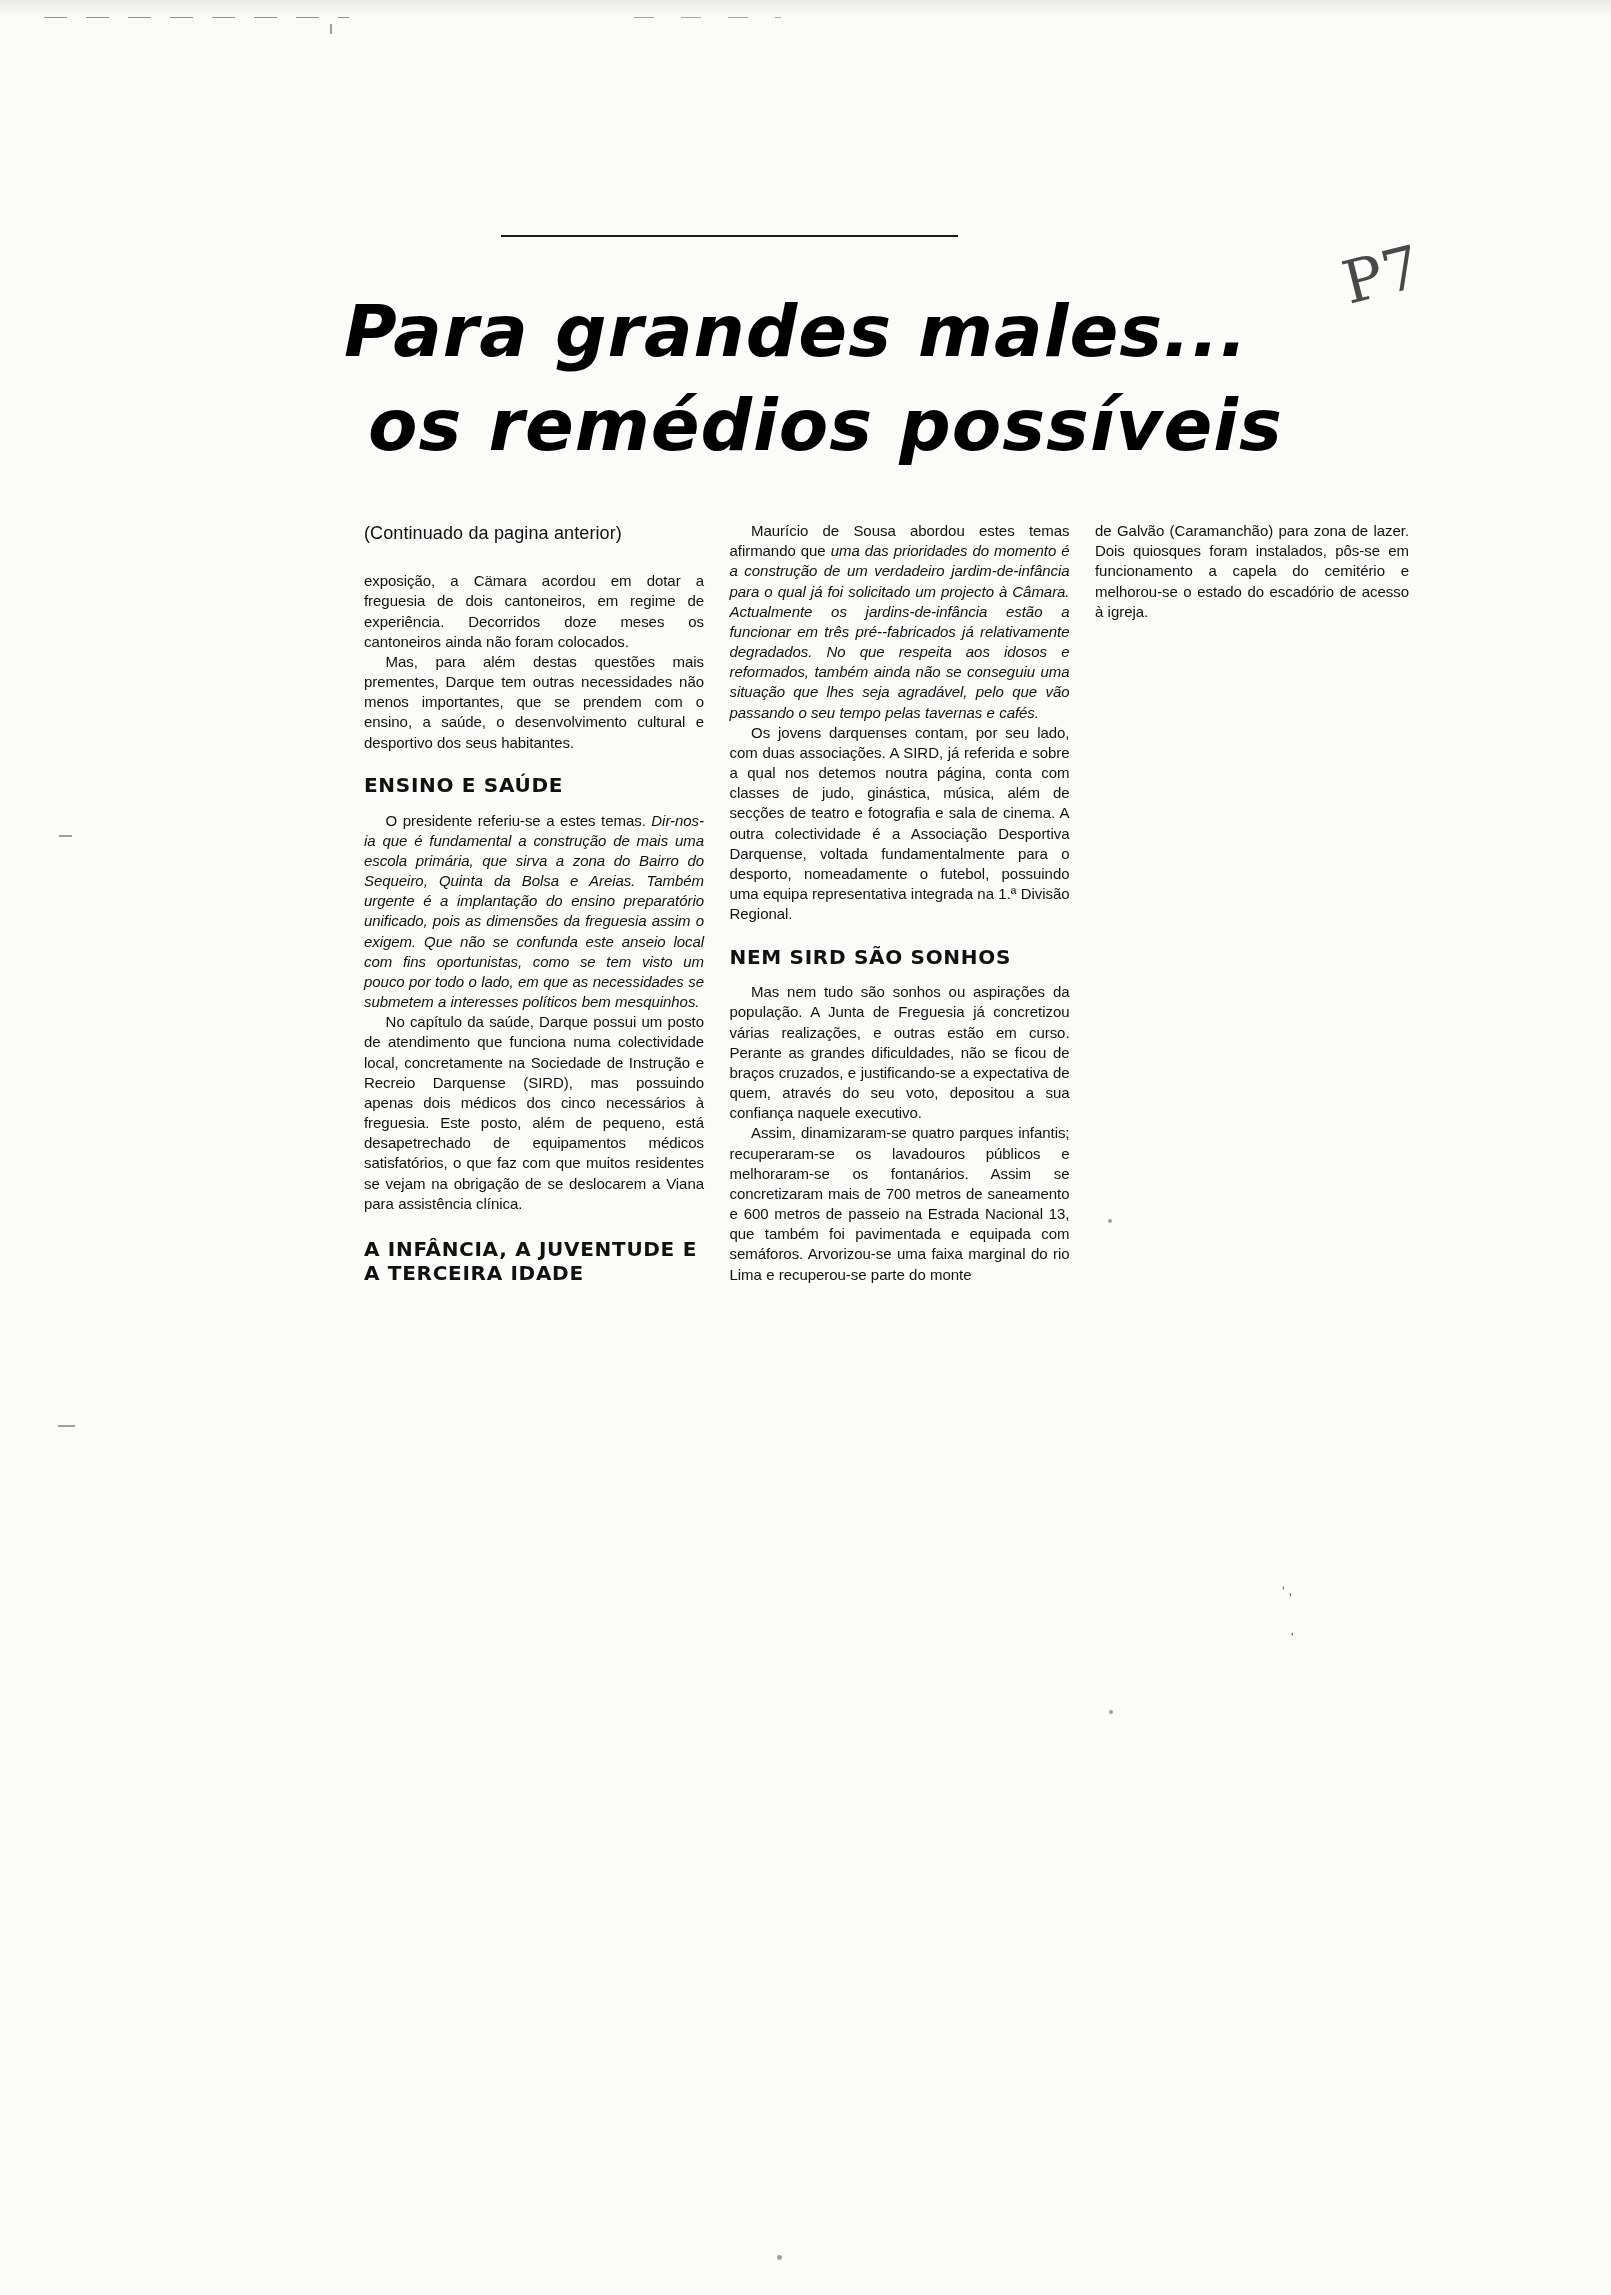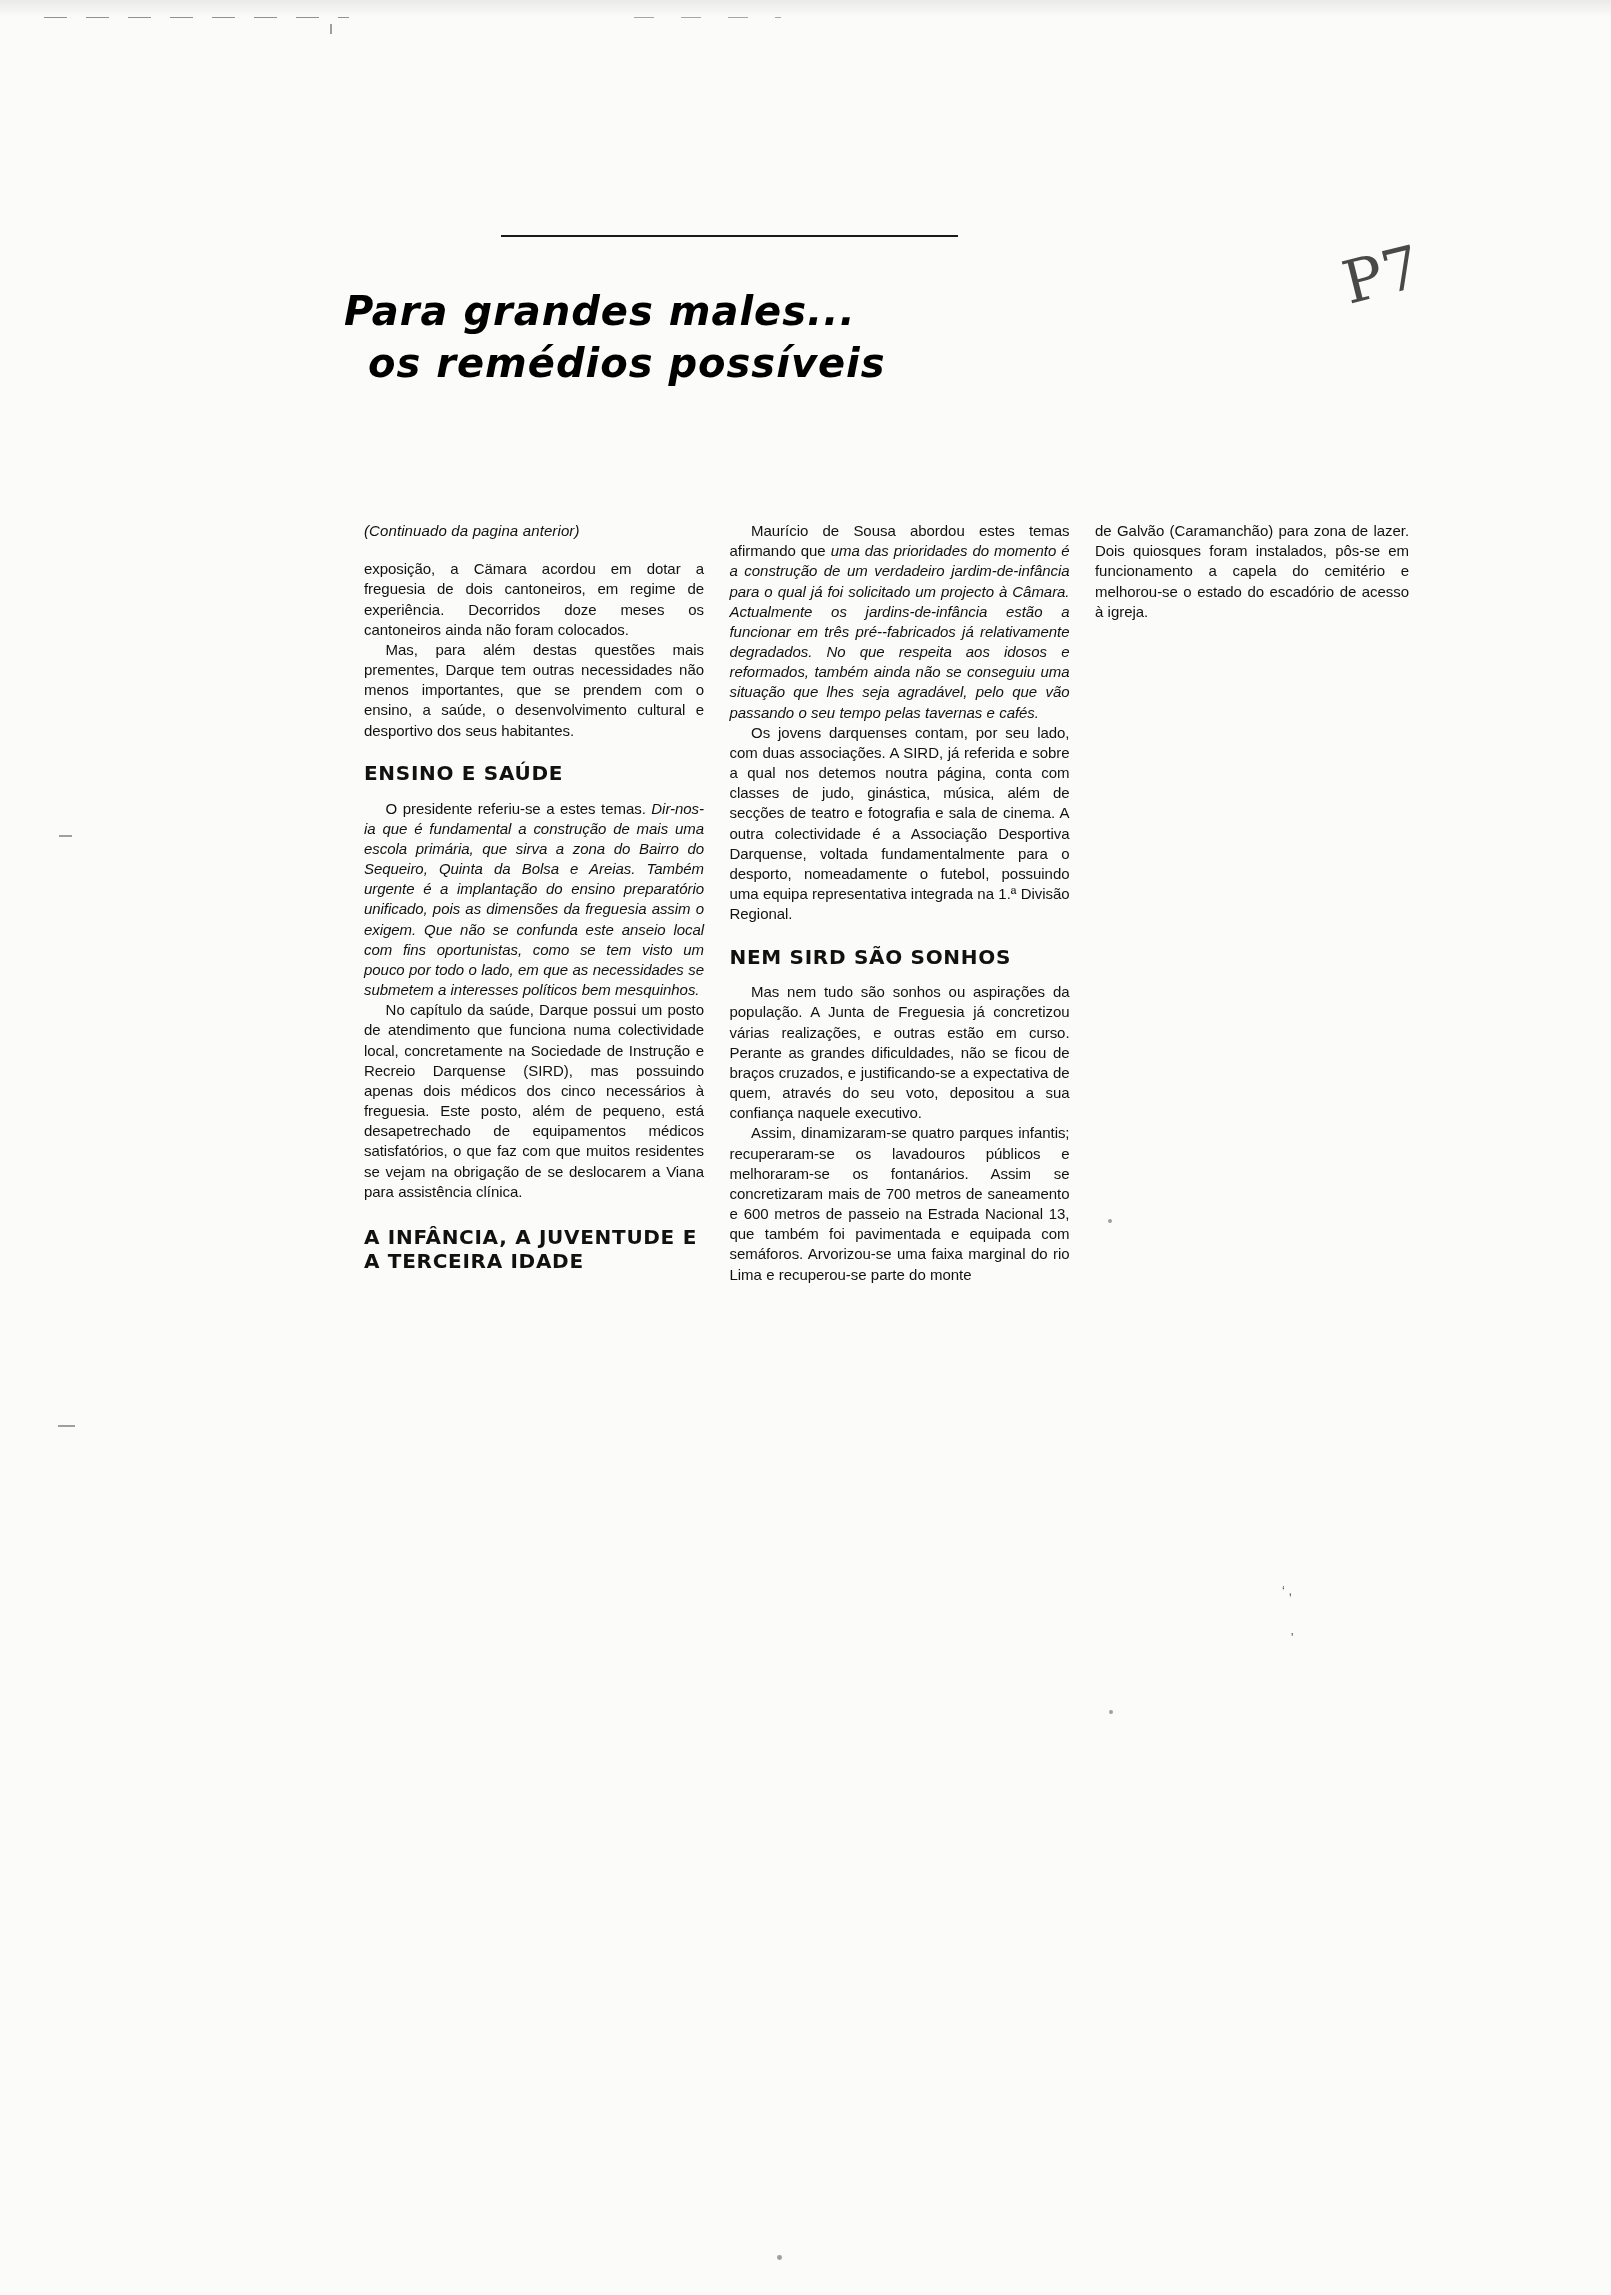--- a/index.html
+++ b/index.html
@@ -62,21 +62,21 @@
   }
 
   .headline {
     position: absolute;
     left: 344px;
     top: 285px;
     width: 1150px;
     font-family: "DejaVu Sans", sans-serif;
     font-weight: bold;
     font-style: italic;
-    font-size: 40px;
+    font-size: 72px;
     line-height: 1.30;
     letter-spacing: 1px;
     color: #000;
   }
   .headline .l2 { display:block; margin-left: 24px; }
 
   .pencil-mark {
     position: absolute;
     left: 1346px;
     top: 236px;
@@ -105,24 +105,23 @@
     font-size: 15px;
     line-height: 1.345;
     text-align: justify;
     letter-spacing: -0.05px;
     word-spacing: 0.2px;
   }
   p + p { text-indent: 21.6px; }
   p.noindent { text-indent: 0; }
   .italic { font-style: italic; }
   .cont-note {
-    font-style: italic;
-    font-size: 15px;
+    font-size: 18px;
     letter-spacing: 0.1px;
-    margin-bottom: 18px;
+    margin-bottom: 26px;
     text-align: left;
   }
   .first-body { margin-top: 9.8px; }
 
   h2.sub {
     text-align: left;
     font-family: "DejaVu Sans", sans-serif;
     font-weight: bold;
     font-size: 20px;
     letter-spacing: 0.7px;

